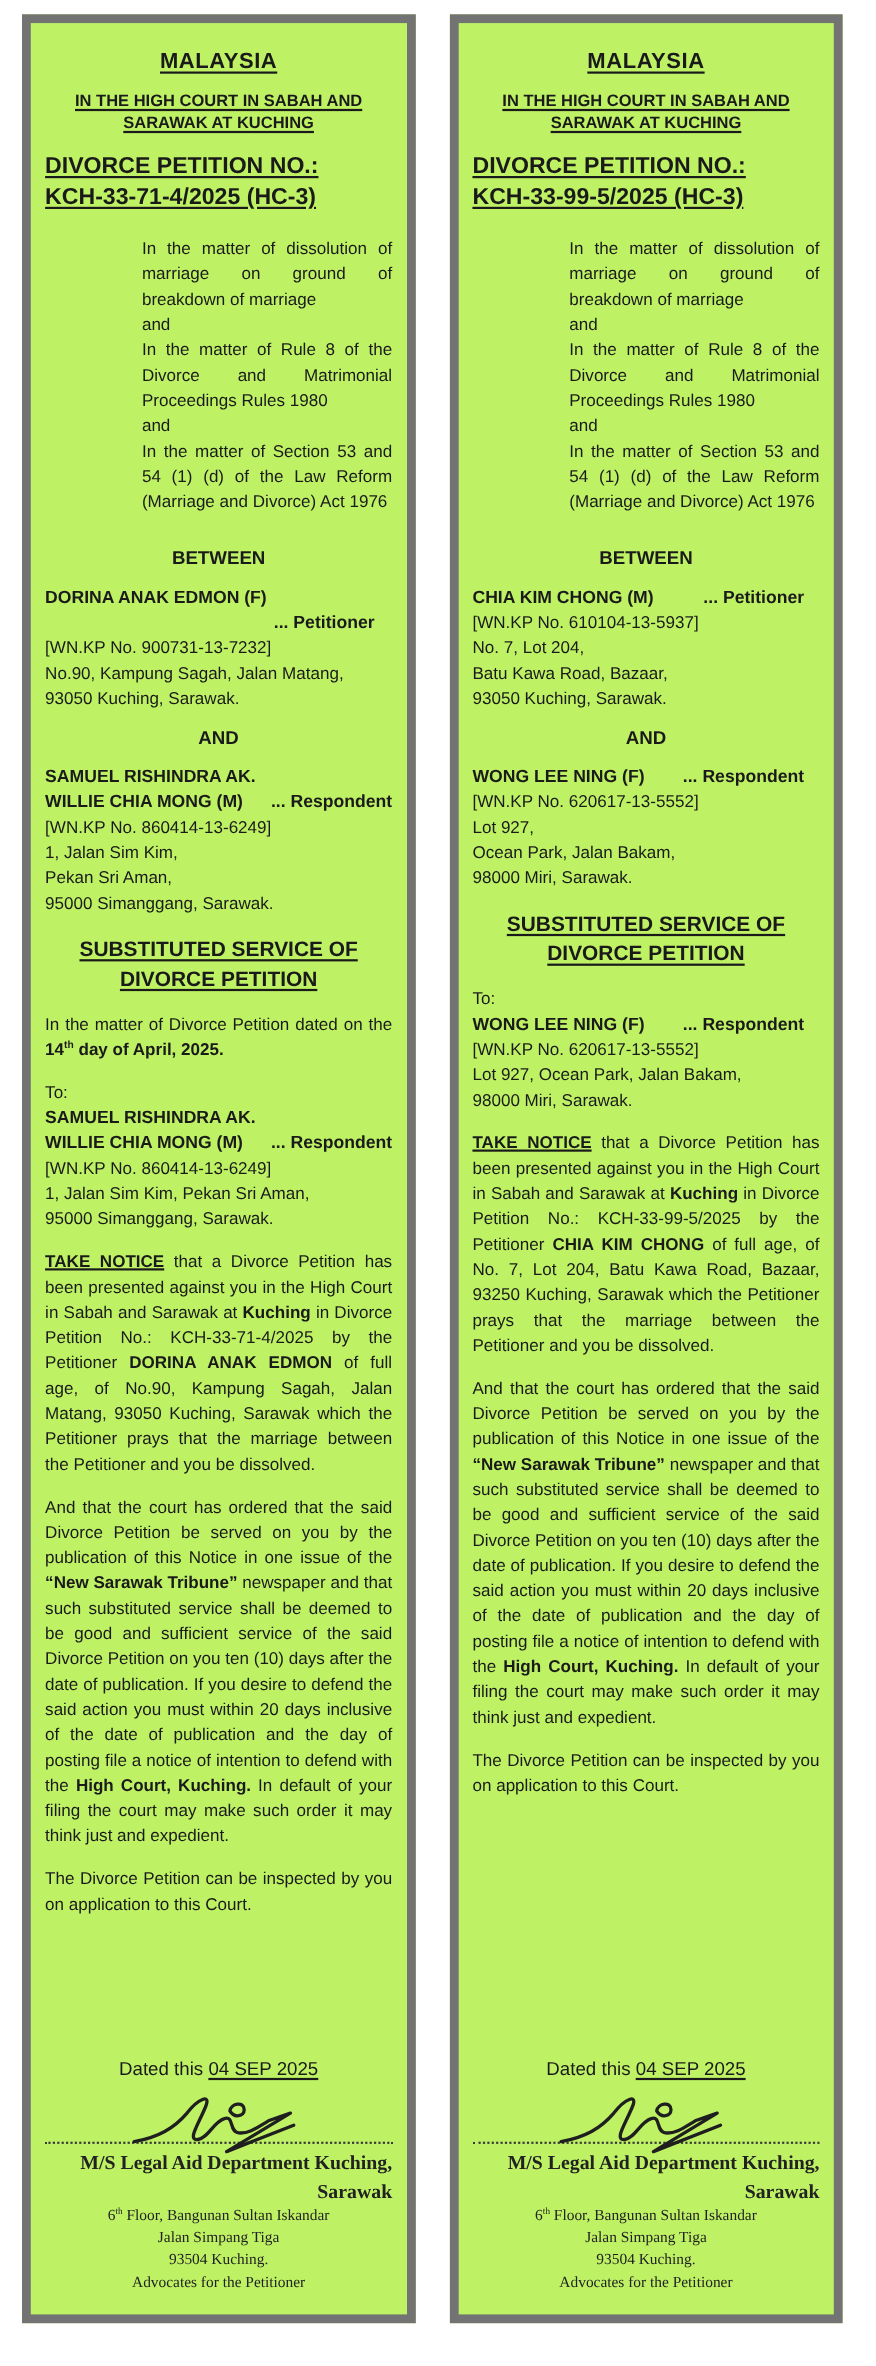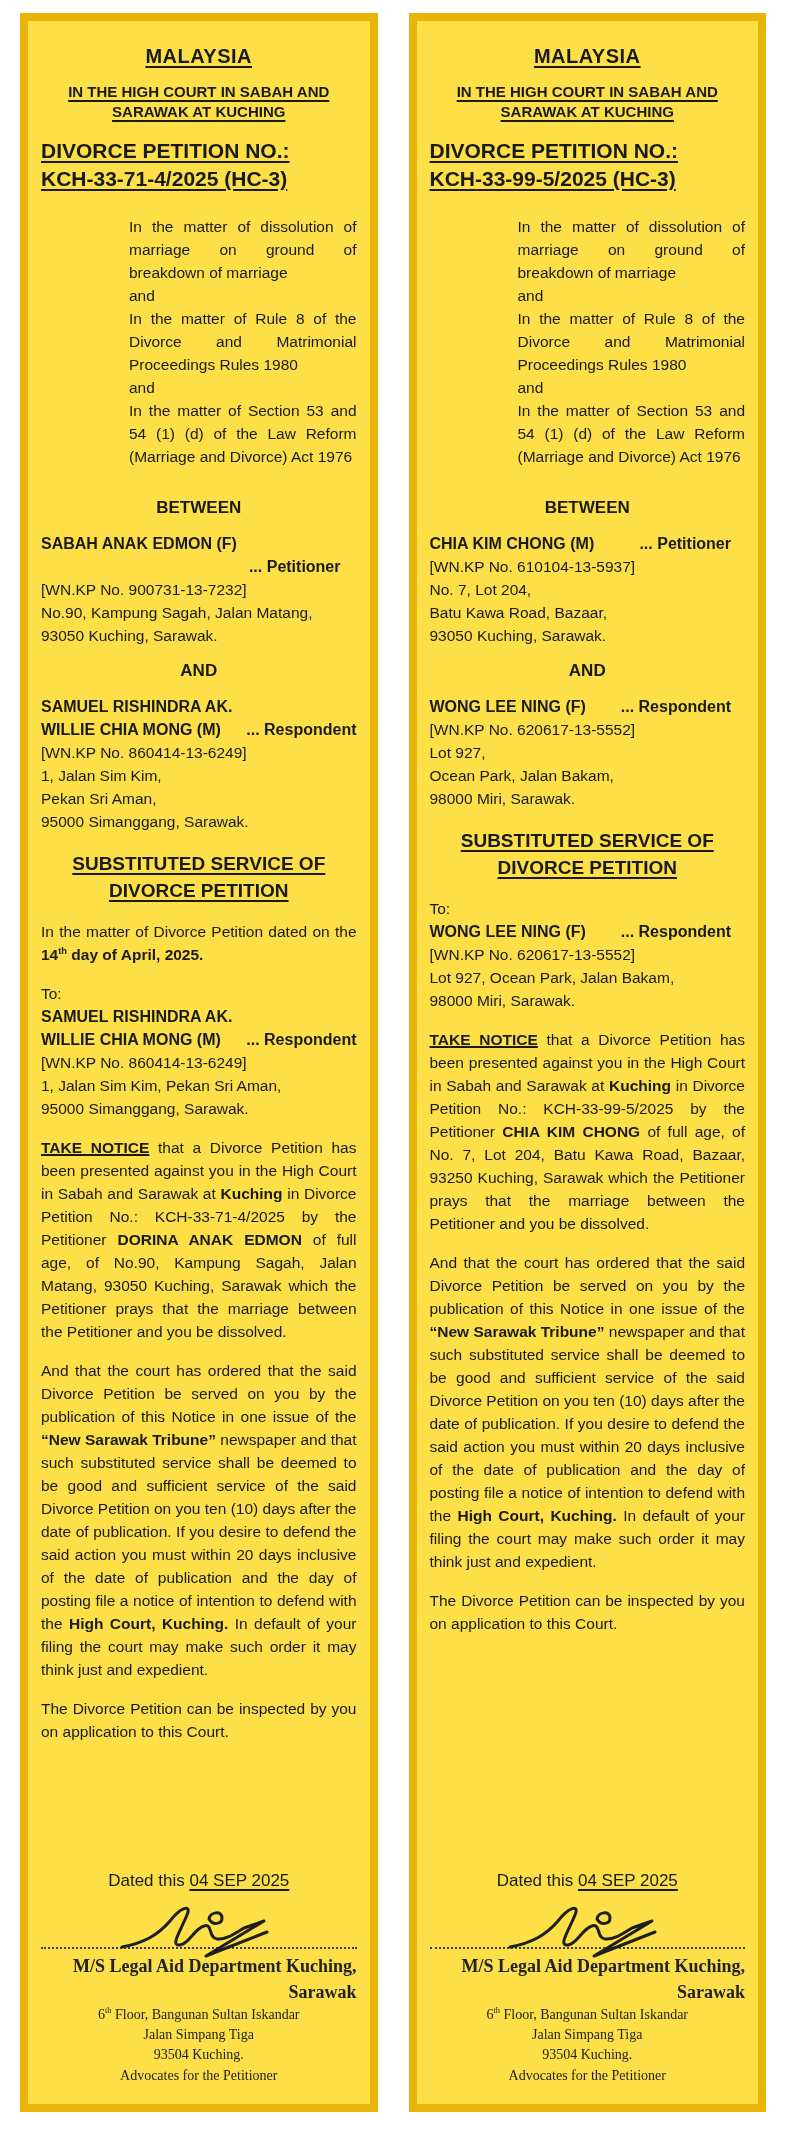--- a/index.html
+++ b/index.html
@@ -10,22 +10,22 @@
     -webkit-font-smoothing:antialiased;
   }
   .page{
     display:flex;
     gap:31px;
     padding:13px 30px 13px 20px;
     align-items:stretch;
   }
   .notice-box{
     flex:1 1 0;
-    border:8px solid #eab308;
-    background:#fde047;
+    border:8px solid #737373;
+    background:#bef264;
     padding:24px 13px 18px 13px;
     box-sizing:border-box;
     min-height:2099px;
     display:flex;
     flex-direction:column;
   }
   .u{text-decoration:underline;text-decoration-thickness:2px;text-underline-offset:3px;}
   .country{
     font-size:20px;font-weight:bold;text-align:center;
     margin:0 0 14px 0;letter-spacing:.5px;
@@ -96,21 +96,21 @@
       <div>In the matter of dissolution of marriage on ground of breakdown of marriage</div>
       <div>and</div>
       <div>In the matter of Rule 8 of the Divorce and Matrimonial Proceedings Rules 1980</div>
       <div>and</div>
       <div>In the matter of Section 53 and 54 (1) (d) of the Law Reform (Marriage and Divorce) Act 1976</div>
     </div>
 
     <div class="divider-word">BETWEEN</div>
 
     <div class="party">
-      <div class="name">SABAH ANAK EDMON (F)</div>
+      <div class="name">DORINA ANAK EDMON (F)</div>
       <div class="role-line">... Petitioner</div>
       <div>[WN.KP No. 900731-13-7232]</div>
       <div>No.90, Kampung Sagah, Jalan Matang,</div>
       <div>93050 Kuching, Sarawak.</div>
     </div>
 
     <div class="divider-word">AND</div>
 
     <div class="party">
       <div class="name">SAMUEL RISHINDRA AK.</div>

